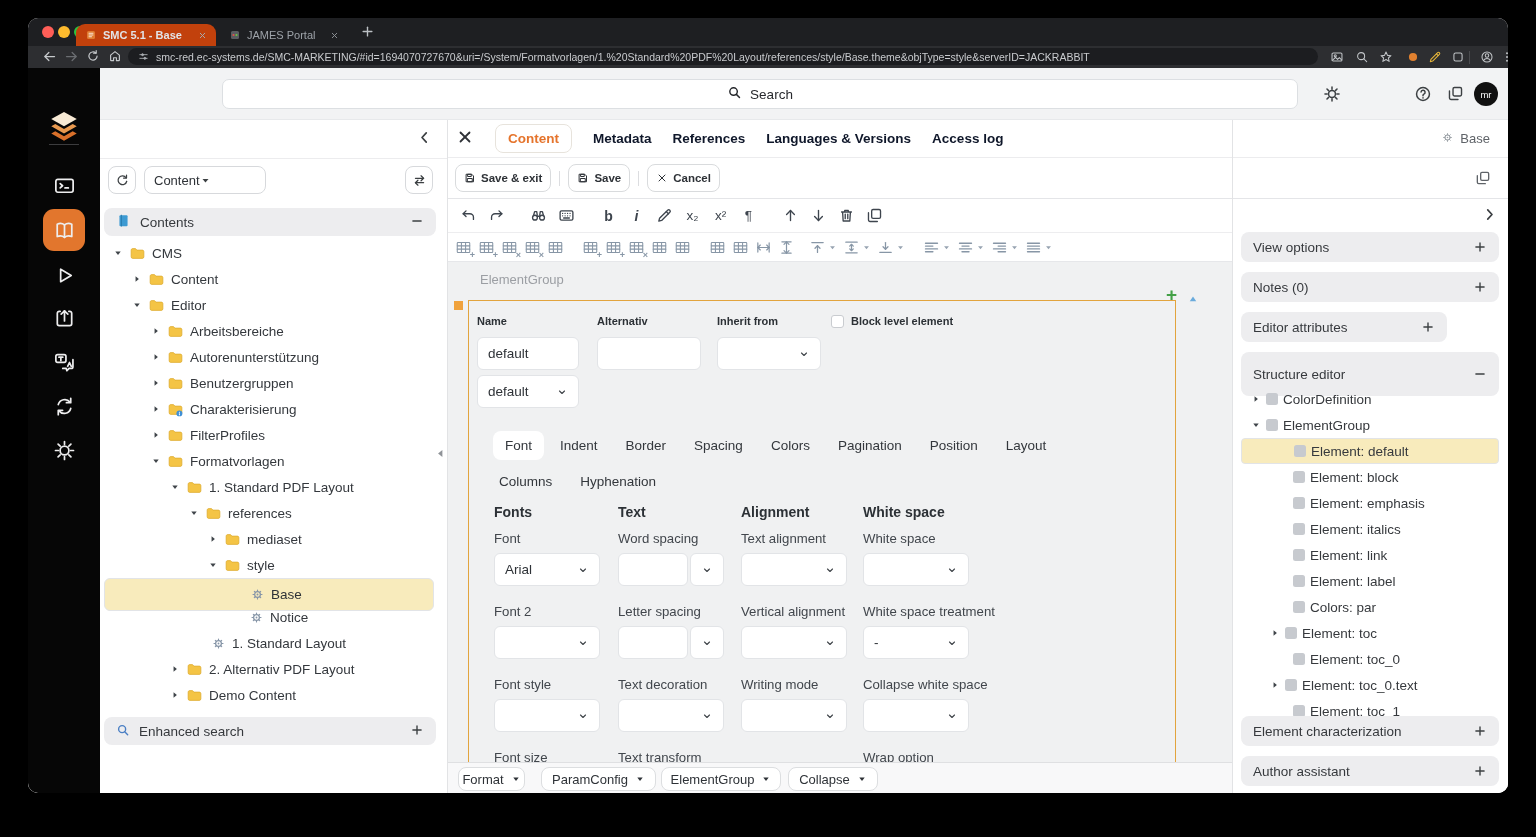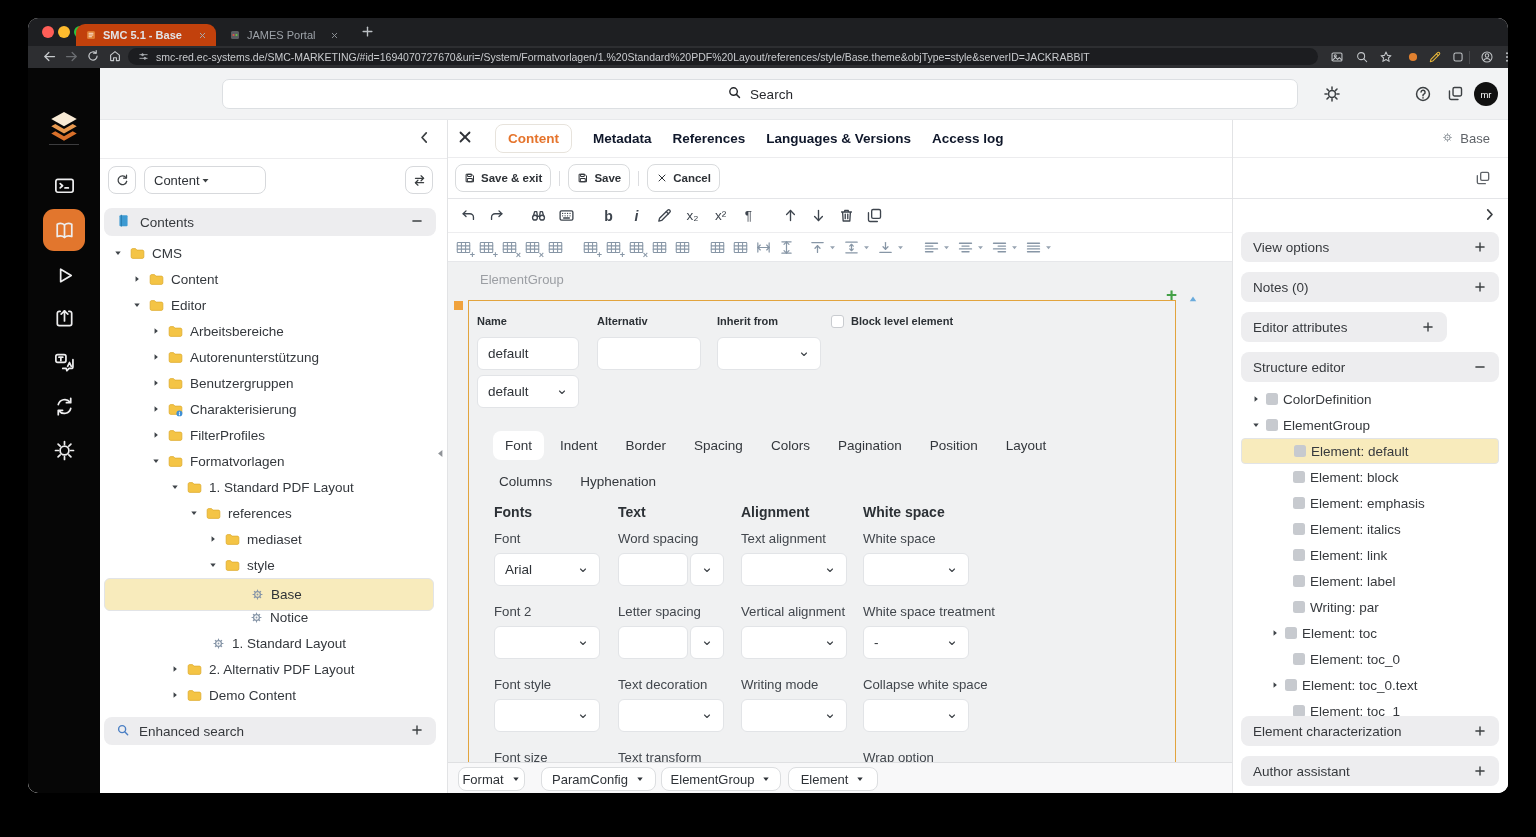--- a/index.html
+++ b/index.html
@@ -1533,21 +1533,21 @@
               <span>ElementGroup</span>
               <span class="ic" style="width:10px;height:10px;color:#2e3237">
                 <svg viewBox="0 0 24 24" width="10" height="10">
                   <g fill="none" stroke="currentColor" stroke-width="2" stroke-linecap="round" stroke-linejoin="round">
                     <polygon points="5.5 8.5 18.5 8.5 12 16.5" fill="currentColor" stroke="none"></polygon>
                   </g>
                 </svg>
               </span>
             </div>
             <div class="bbtn" style="left:340px;width:90px">
-              <span>Element</span>
+              <span>Collapse</span>
               <span class="ic" style="width:10px;height:10px;color:#2e3237">
                 <svg viewBox="0 0 24 24" width="10" height="10">
                   <g fill="none" stroke="currentColor" stroke-width="2" stroke-linecap="round" stroke-linejoin="round">
                     <polygon points="5.5 8.5 18.5 8.5 12 16.5" fill="currentColor" stroke="none"></polygon>
                   </g>
                 </svg>
               </span>
             </div>
           </div>
       </div>
@@ -1609,21 +1609,21 @@
               <span class="lbl">Editor attributes</span>
               <span class="ic" style="width:14px;height:14px;color:#3c4043">
                 <svg viewBox="0 0 24 24" width="14" height="14">
                   <g fill="none" stroke="currentColor" stroke-width="2.4" stroke-linecap="round" stroke-linejoin="round">
                     <line x1="12" y1="5" x2="12" y2="19"></line>
                     <line x1="5" y1="12" x2="19" y2="12"></line>
                   </g>
                 </svg>
               </span>
             </div>
-            <div class="bar" style="left:8px;top:232px;width:258px;height:30px">
+            <div class="bar" style="left:8px;top:232px;width:258px;height:44px">
               <span class="lbl">Structure editor</span>
               <span class="ic" style="width:14px;height:14px;color:#3c4043">
                 <svg viewBox="0 0 24 24" width="14" height="14">
                   <g fill="none" stroke="currentColor" stroke-width="2.4" stroke-linecap="round" stroke-linejoin="round">
                     <line x1="5" y1="12" x2="19" y2="12"></line>
                   </g>
                 </svg>
               </span>
             </div>
           </div>
@@ -1676,21 +1676,21 @@
               <span>Element: link</span>
             </div>
             <div class="ritem" style="top:182px;padding-left:29px">
               <span style="width:18px;flex:none"></span>
               <span class="sqic"></span>
               <span>Element: label</span>
             </div>
             <div class="ritem" style="top:208px;padding-left:29px">
               <span style="width:18px;flex:none"></span>
               <span class="sqic"></span>
-              <span>Writing: par</span>
+              <span>Colors: par</span>
             </div>
             <div class="ritem" style="top:234px;padding-left:29px">
               <span class="ic" style="width:10px;height:10px;color:#3f4449">
                 <svg viewBox="0 0 24 24" width="10" height="10">
                   <g fill="none" stroke="currentColor" stroke-width="2" stroke-linecap="round" stroke-linejoin="round">
                     <polygon points="8.5 5.5 16.5 12 8.5 18.5" fill="currentColor" stroke="none"></polygon>
                   </g>
                 </svg>
               </span>
               <span class="sqic"></span>

